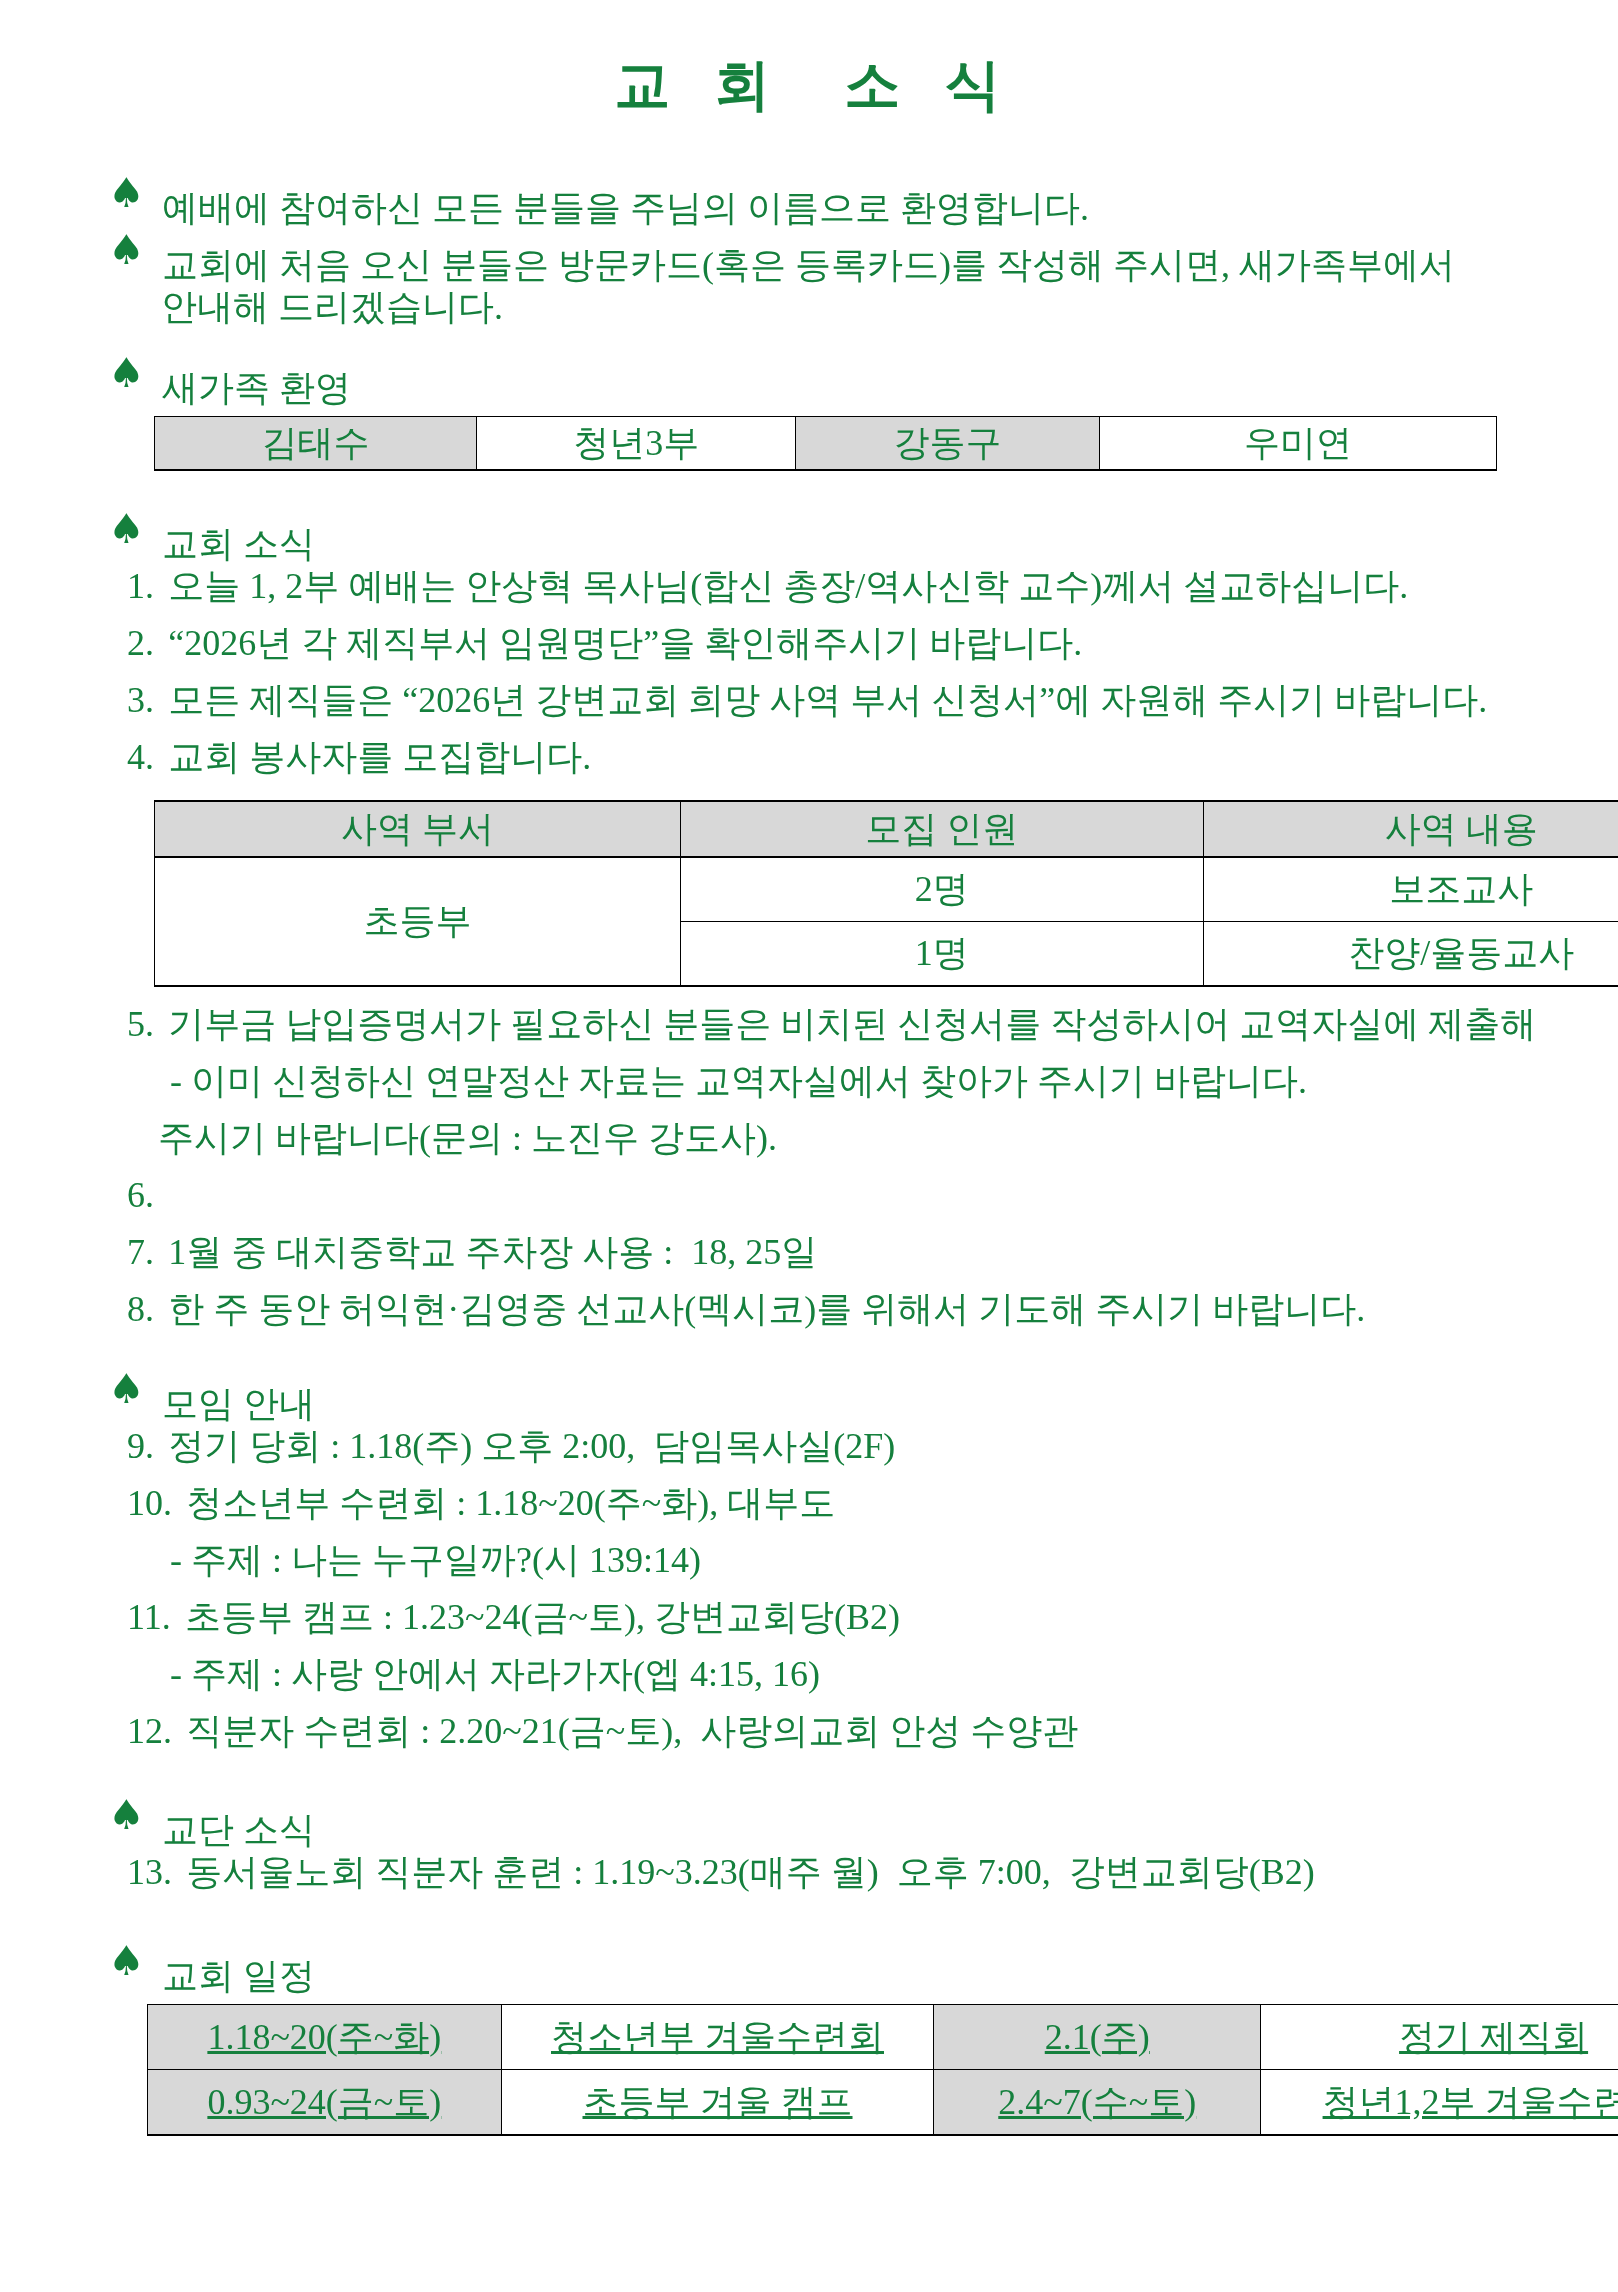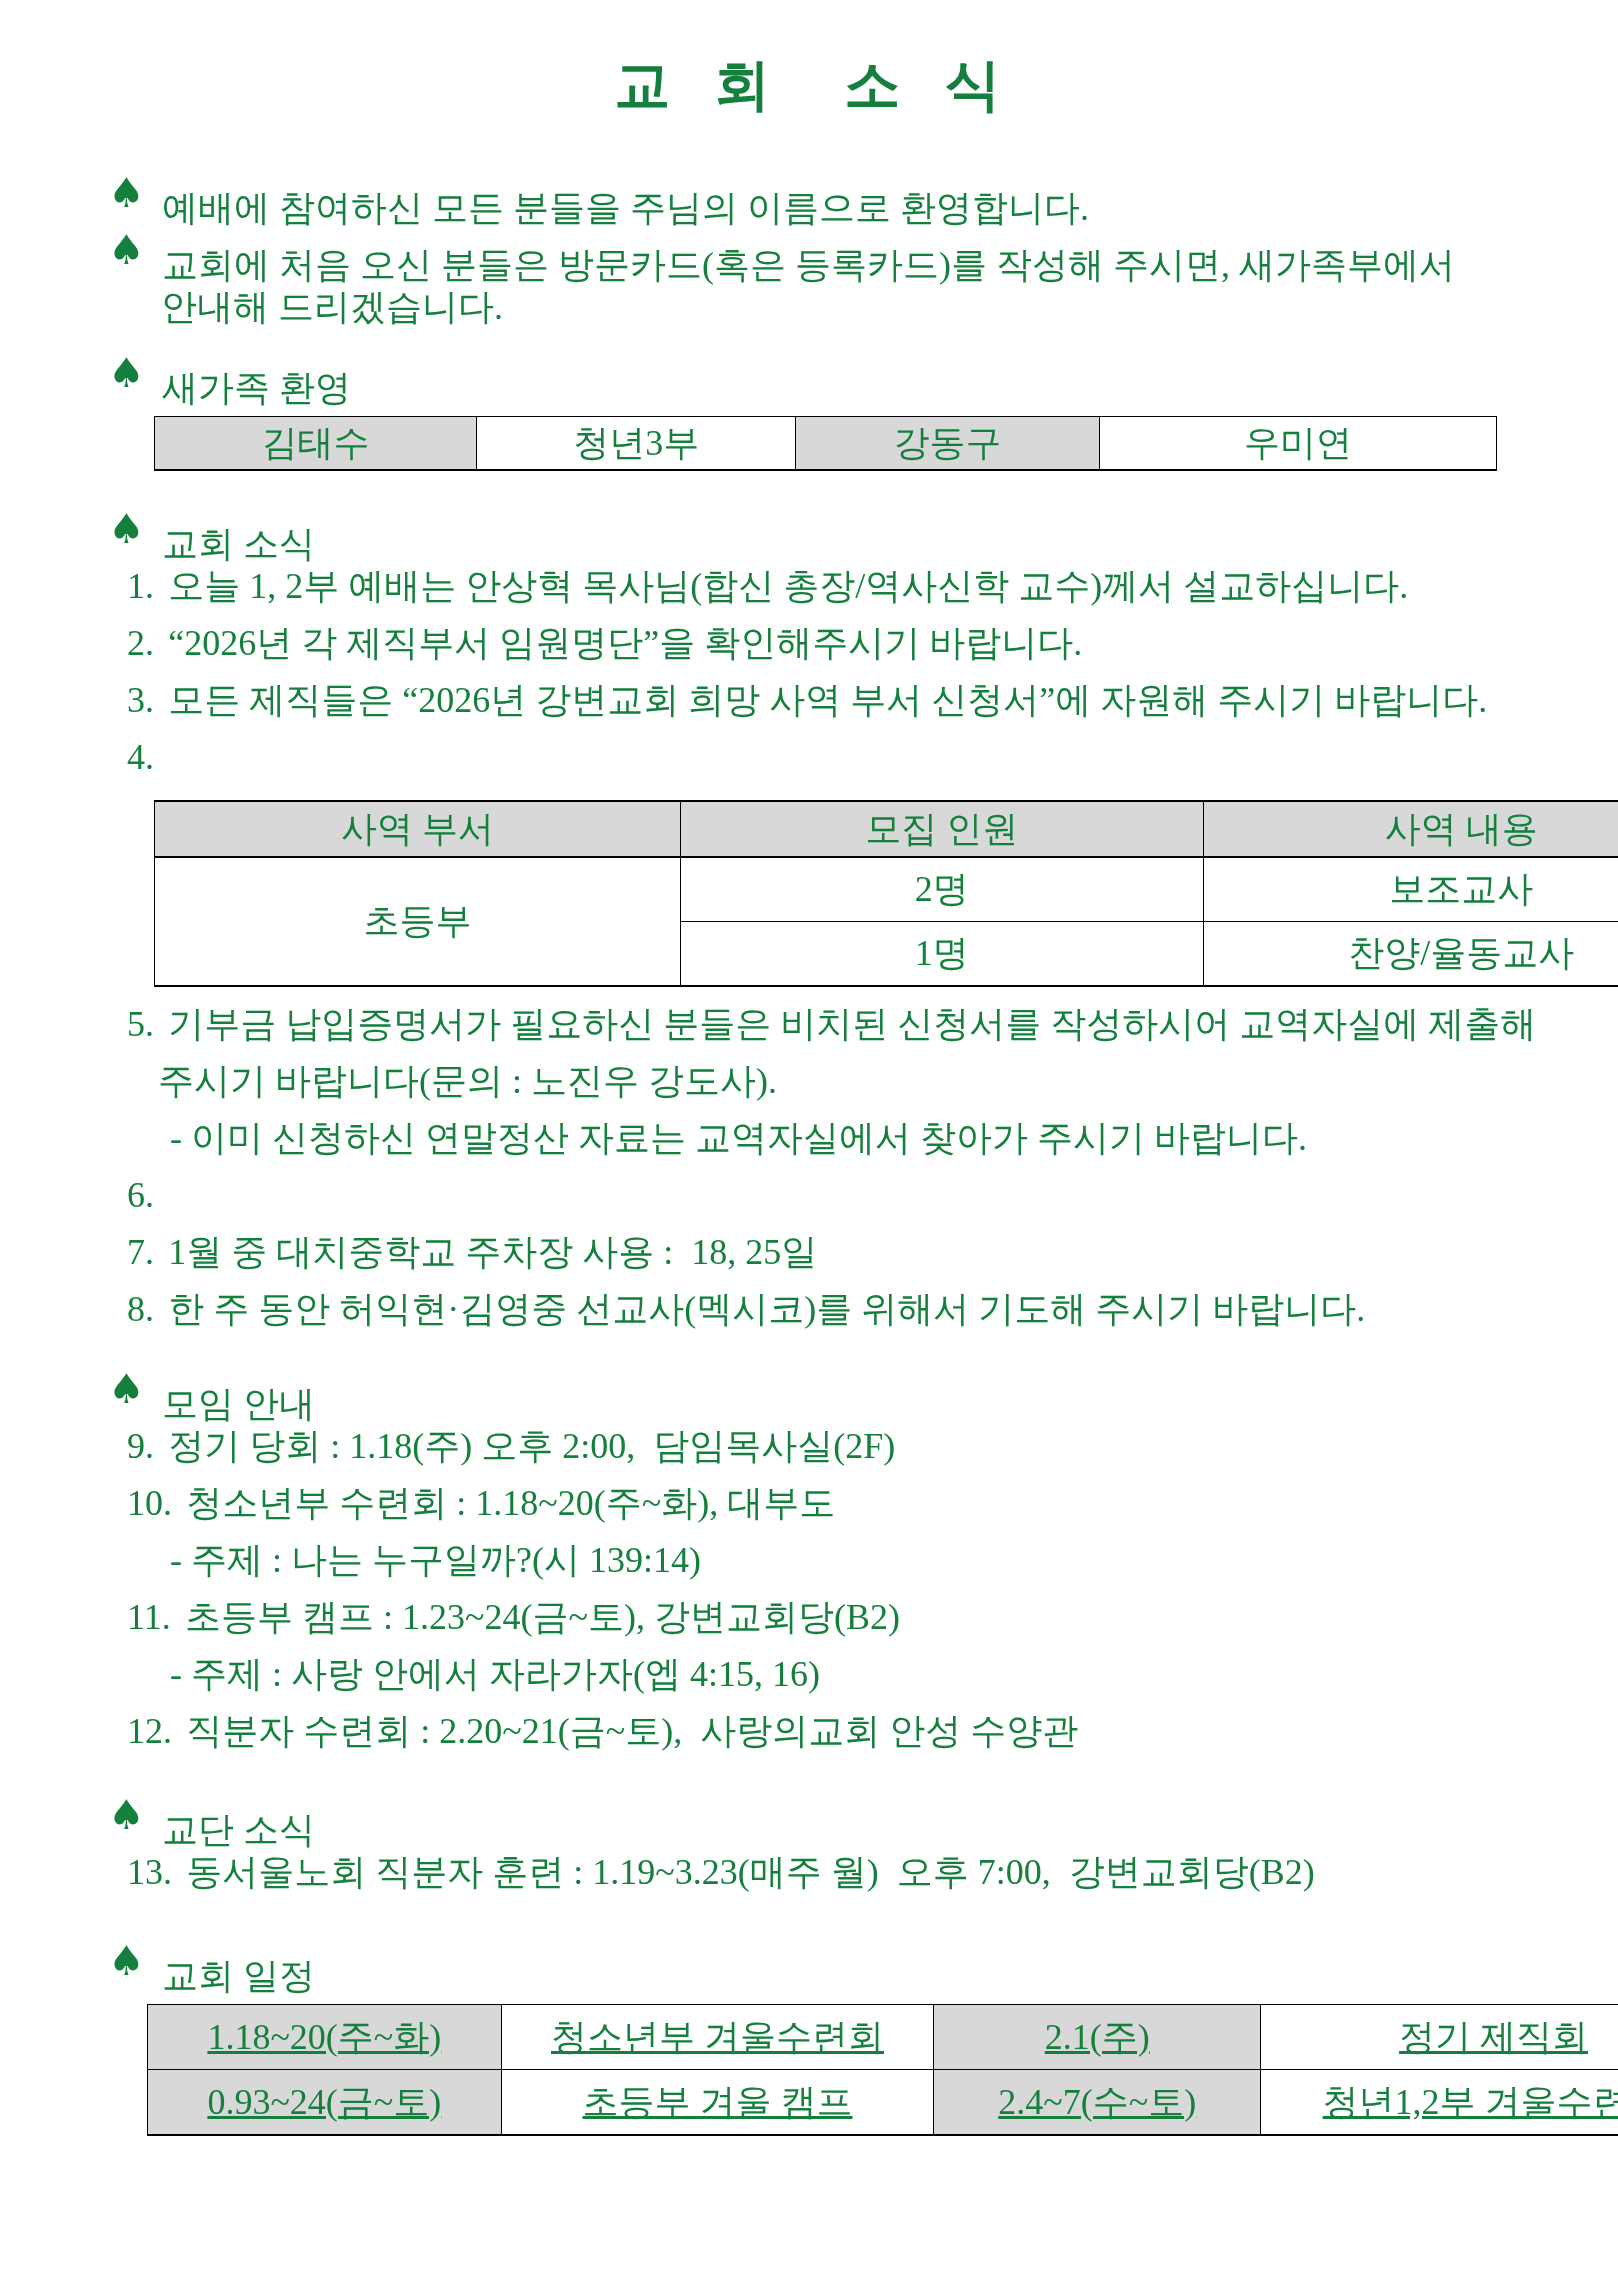--- a/index.html
+++ b/index.html
@@ -126,20 +126,21 @@
   <div class="line item">
     <span class="num">2.</span>
     <span>“2026년 각 제직부서 임원명단”을 확인해주시기 바랍니다.</span>
   </div>
   <div class="line item">
     <span class="num">3.</span>
     <span>모든 제직들은 “2026년 강변교회 희망 사역 부서 신청서”에 자원해 주시기 바랍니다.</span>
   </div>
   <div class="line item">
     <span class="num">4.</span>
+    <span>교회 봉사자를 모집합니다.</span>
   </div>
 
   <table class="tbl tbl-recruit">
     <colgroup>
         <col style="width:33.6%">
         <col style="width:33.4%">
         <col style="width:33%">
       </colgroup>
     <tbody>
         <tr>
@@ -156,22 +157,22 @@
       <td class="bd">1명</td>
       <td class="bd">찬양/율동교사</td>
     </tr>
   </tbody>
     </table>
 
   <div class="line item gap-item5">
     <span class="num">5.</span>
     <span>기부금 납입증명서가 필요하신 분들은 비치된 신청서를 작성하시어 교역자실에 제출해</span>
   </div>
+  <div class="line dash-line">- 이미 신청하신 연말정산 자료는 교역자실에서 찾아가 주시기 바랍니다.</div>
   <div class="line item-cont">주시기 바랍니다(문의 : 노진우 강도사).</div>
-  <div class="line dash-line">- 이미 신청하신 연말정산 자료는 교역자실에서 찾아가 주시기 바랍니다.</div>
   <div class="line item">
     <span class="num">6.</span>
   </div>
   <div class="line item">
     <span class="num">7.</span>
     <span>1월 중 대치중학교 주차장 사용 :  18, 25일</span>
   </div>
   <div class="line item">
     <span class="num">8.</span>
     <span>한 주 동안 허익현·김영중 선교사(멕시코)를 위해서 기도해 주시기 바랍니다.</span>

